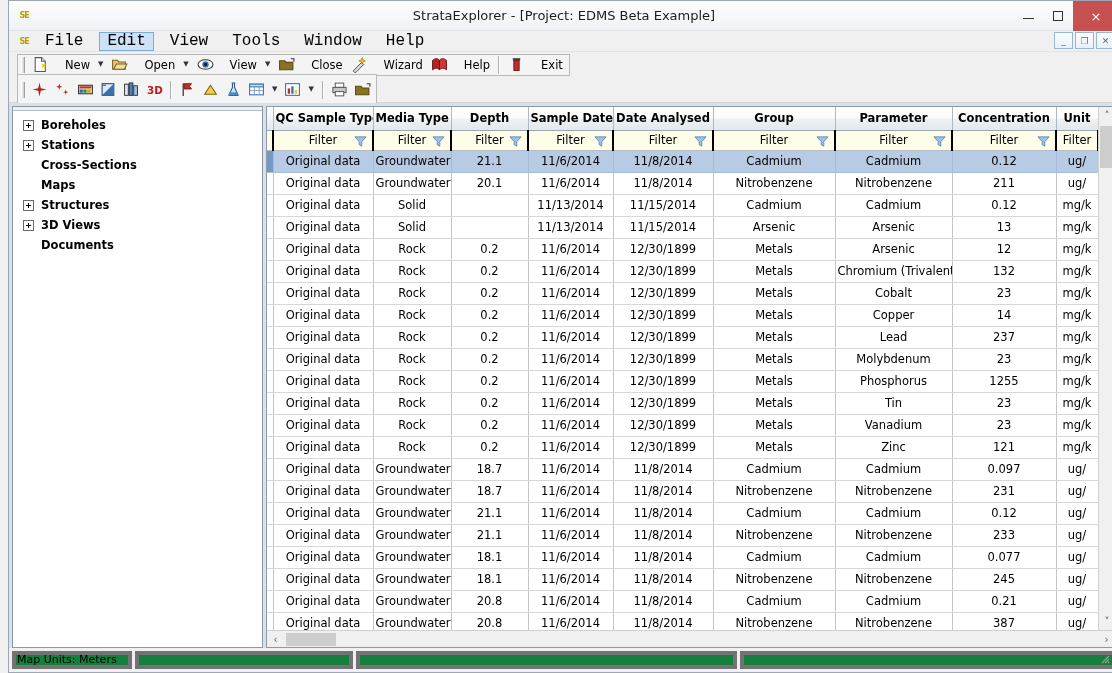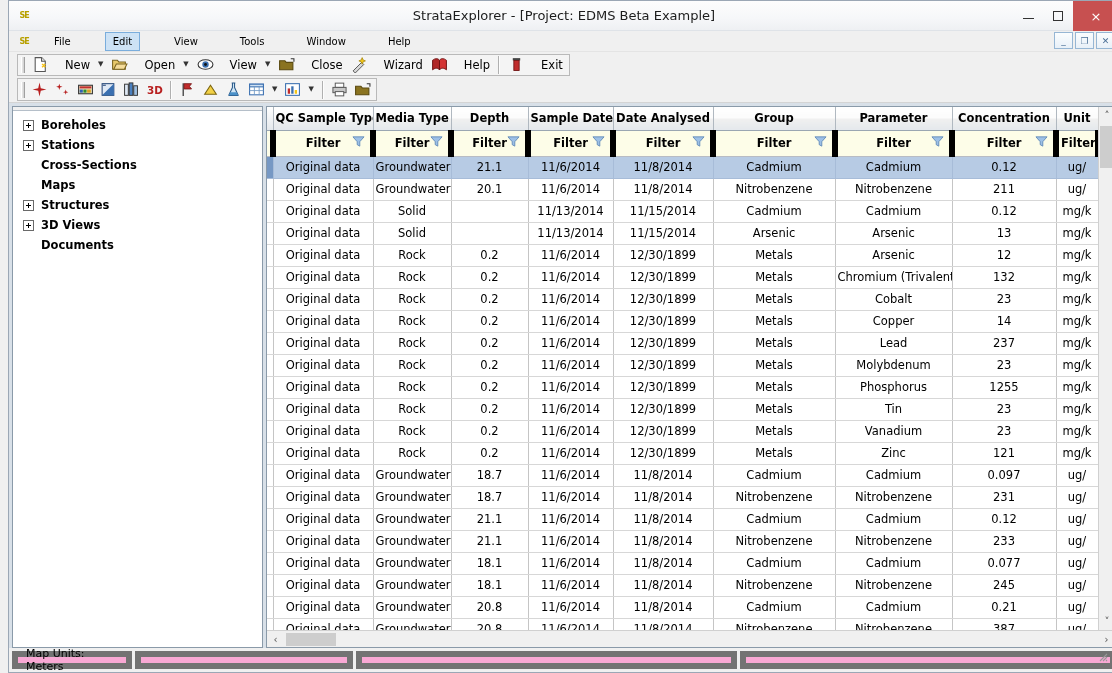--- a/index.html
+++ b/index.html
@@ -64,22 +64,22 @@
     display: flex; align-items: center;
     border-bottom: 1px solid #e4e4e4;
     position: relative;
     flex: none;
   }
   .menu-icon {
     width: 18px; margin-left: 6px; font-size: 8px; font-weight: bold;
     color: #b8a000; letter-spacing: -1px; text-align:center;
   }
   .menu-item {
-    padding: 2px 8px; font-size: 10px; color: #000;
-    margin: 0 13px; cursor: default; line-height: 15px;
+    padding: 2px 8px; font-size: 16px; color: #000;
+    margin: 0 4px; cursor: default; line-height: 15px; font-family: Liberation Mono, monospace;
   }
   .menu-item.active {
     background: #cde2f5; border: 1px solid #7aaddc;
     padding: 1px 7px;
   }
   #mdi-controls {
     position: absolute; right: 4px; top: 1px;
     display: flex; gap: 2px;
   }
   .mdi-btn {
@@ -99,21 +99,21 @@
     flex: none;
   }
   #toolbar-main { height: 25px; }
   #toolbar-icons { height: 26px; border-bottom: 1px solid #d4d4d4; }
   .tb-panel {
     display: flex; align-items: center;
     border: 1px solid #b9b9b9;
     background: #f4f4f4;
     height: 22px; padding: 0 2px;
   }
-  #toolbar-icons .tb-panel { height: 23px; }
+  #toolbar-icons .tb-panel { height: 32px; }
   .grip {
     width: 4px; height: 16px; margin: 0 3px 0 1px;
     border-left: 1px solid #fff; border-right: 1px solid #a0a0a0;
     background: linear-gradient(to right,#e8e8e8,#d0d0d0);
   }
   .tb-item {
     display: flex; align-items: center; gap: 16px;
     padding: 1px 4px; height: 19px; cursor: default;
     font-size: 11.5px; color: #000; white-space: nowrap;
   }
@@ -204,23 +204,23 @@
   thead th.col-head {
     background: linear-gradient(to bottom,#ffffff 0%,#fbfbfb 48%,#f0f0f0 52%,#e4e8ec 100%);
     border-bottom: 1px solid #9aa6b2;
     border-right: 1px solid #b0b8c0;
     font-weight: bold; color: #000;
     height: 23px;
   }
   thead th.filter-head {
     background: #fdfde8;
     border-bottom: 1px solid #b8bcc4;
-    border-right: 6px solid #000000;
-    font-weight: bold; color: #000;
-    height: 26px;
+    border-right: 2px solid #000000;
+    font-weight: normal; color: #000;
+    height: 20px;
     position: relative;
   }
   .funnel {
     position: absolute; right: 5px; top: 4px;
     width: 13px; height: 13px;
   }
   tbody tr.row-normal td { background: #fff; color: #000; }
   tbody tr.row-selected td {
     background: #b7cbe4; color: #000;
     border-bottom: 1px solid #a7bcd8;
@@ -269,24 +269,24 @@
   }
 
   
   #status-bar {
     height: 24px; background: #f0f0f0;
     display: flex; align-items: center;
     padding: 2px 3px 3px 3px; gap: 3px;
     flex: none; position: relative;
   }
   .status-panel {
-    height: 18px; background: #f9a8d4;
-    border: 6px solid #737373;
+    height: 18px; background: #15803d;
+    border: 4px solid #737373;
     display: flex; align-items: center;
-    padding: 0 8px; font-size: 11px; color: #000;
+    padding: 0 1px; font-size: 11px; color: #000;
   }
   #sp-1 { width: 120px; }
   #sp-2 { width: 218px; }
   #sp-3 { width: 381px; }
   #sp-4 { flex: 1; position: relative; }
   #grip-corner {
     position: absolute; right: 2px; bottom: 1px;
     width: 12px; height: 12px;
   }
 </style>

